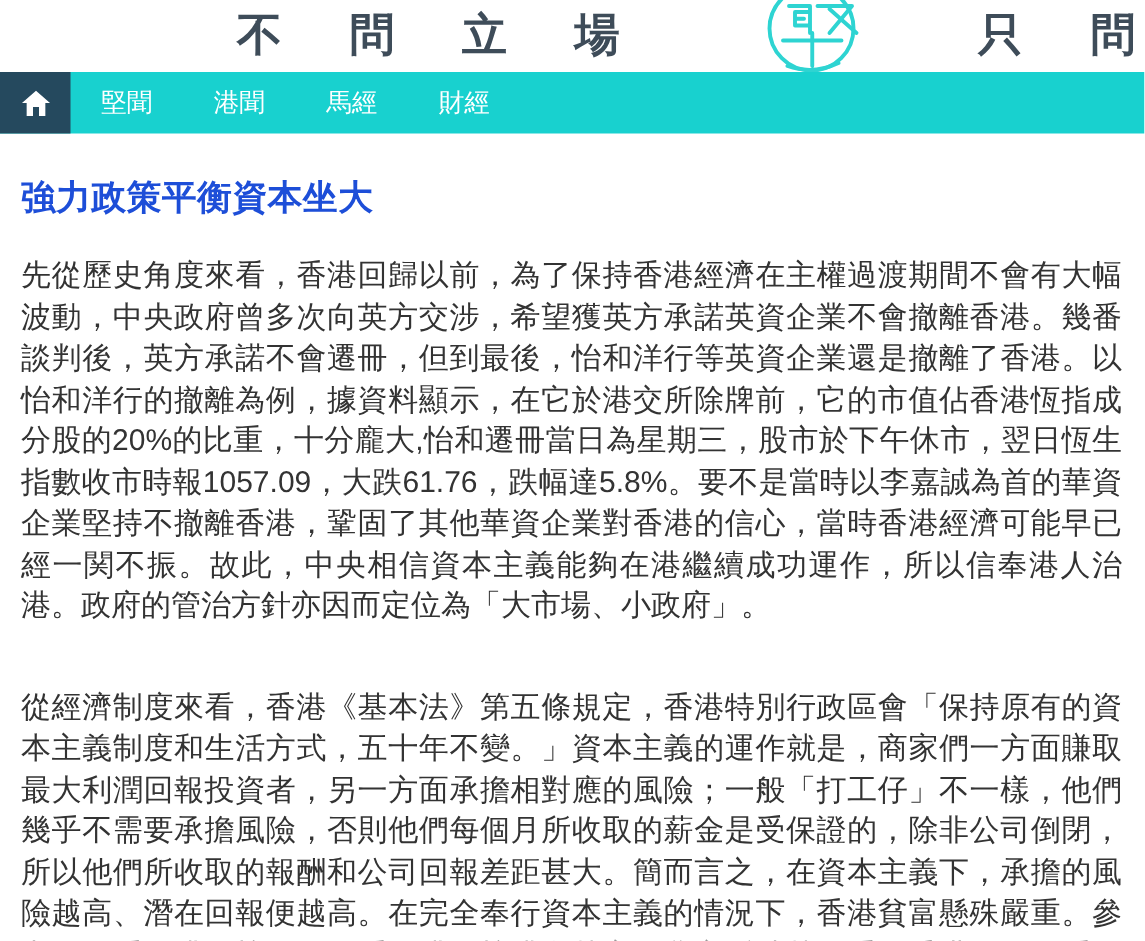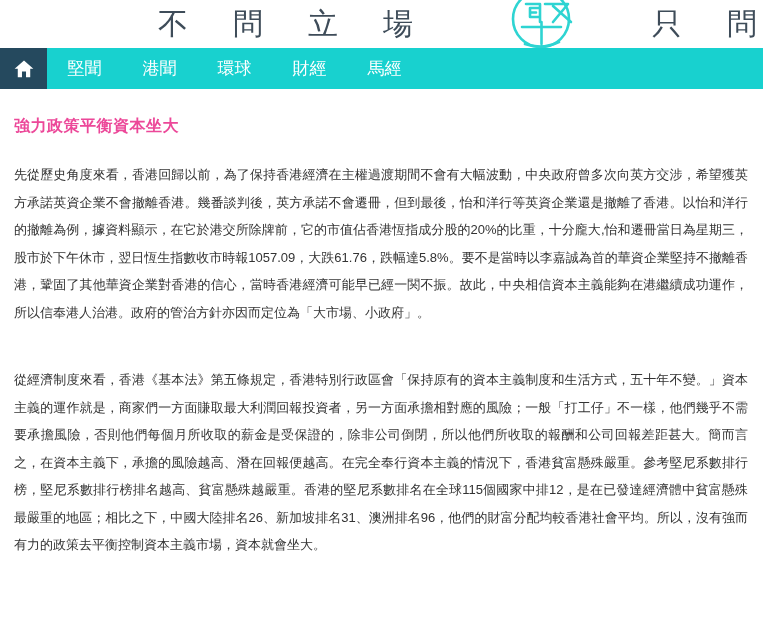--- a/index.html
+++ b/index.html
@@ -15,21 +15,21 @@
     position: relative;
     height: 48px;
     background: #ffffff;
     overflow: visible;
     white-space: nowrap;
   }
   .slogan {
     position: absolute;
     top: 7px;
     font-size: 30px;
-    font-weight: 400;
+    font-weight: 700;
     color: #3e4c59;
     letter-spacing: 45px;
     line-height: 34px;
     text-align: center;
   }
   .slogan-left  { left: 158px; }
   .slogan-right { left: 652px; }
   .site-logo {
     position: absolute;
     left: 509px; top: 0;
@@ -64,28 +64,28 @@
     cursor: pointer;
     flex: 0 0 auto;
   }
   .nav-item.wide { width: 86px; }
 
   
   .article {
     padding: 27px 15px 0 14px;
   }
   .article-title {
-    font-size: 16px;
+    font-size: 23px;
     font-weight: 700;
-    color: #ec4899;
+    color: #1d4ed8;
     margin-bottom: 24px;
     letter-spacing: 0.5px;
   }
   .article p {
-    font-size: 13px;
+    font-size: 20px;
     line-height: 27.5px;
     color: #333333;
     text-align: justify;
     margin-bottom: 40px;
   }
 </style>
 </head>
 <body>
 
 <div class="masthead">
@@ -108,22 +108,21 @@
 </div>
 
 <div class="nav-bar">
   <div class="home-button">
     <svg width="22" height="22" viewBox="0 0 24 24" fill="#ffffff">
       <path d="M12 2.8 L22.2 11.6 H18.8 V21 H14.2 V14.6 H9.8 V21 H5.2 V11.6 H1.8 Z"></path>
     </svg>
   </div>
   <div class="nav-item">堅聞</div>
   <div class="nav-item">港聞</div>
-  <div class="nav-item">環球</div>
+  <div class="nav-item">馬經</div>
   <div class="nav-item">財經</div>
-  <div class="nav-item">馬經</div>
 </div>
 
 <div class="article">
   <h1 class="article-title">強力政策平衡資本坐大</h1>
   <p>先從歷史角度來看，香港回歸以前，為了保持香港經濟在主權過渡期間不會有大幅波動，中央政府曾多次向英方交涉，希望獲英方承諾英資企業不會撤離香港。幾番談判後，英方承諾不會遷冊，但到最後，怡和洋行等英資企業還是撤離了香港。以怡和洋行的撤離為例，據資料顯示，在它於港交所除牌前，它的市值佔香港恆指成分股的20%的比重，十分龐大,怡和遷冊當日為星期三，股市於下午休市，翌日恆生指數收市時報1057.09，大跌61.76，跌幅達5.8%。要不是當時以李嘉誠為首的華資企業堅持不撤離香港，鞏固了其他華資企業對香港的信心，當時香港經濟可能早已經一関不振。故此，中央相信資本主義能夠在港繼續成功運作，所以信奉港人治港。政府的管治方針亦因而定位為「大市場、小政府」。</p>
   <p>從經濟制度來看，香港《基本法》第五條規定，香港特別行政區會「保持原有的資本主義制度和生活方式，五十年不變。」資本主義的運作就是，商家們一方面賺取最大利潤回報投資者，另一方面承擔相對應的風險；一般「打工仔」不一樣，他們幾乎不需要承擔風險，否則他們每個月所收取的薪金是受保證的，除非公司倒閉，所以他們所收取的報酬和公司回報差距甚大。簡而言之，在資本主義下，承擔的風險越高、潛在回報便越高。在完全奉行資本主義的情況下，香港貧富懸殊嚴重。參考堅尼系數排行榜，堅尼系數排行榜排名越高、貧富懸殊越嚴重。香港的堅尼系數排名在全球115個國家中排12，是在已發達經濟體中貧富懸殊最嚴重的地區；相比之下，中國大陸排名26、新加坡排名31、澳洲排名96，他們的財富分配均較香港社會平均。所以，沒有強而有力的政策去平衡控制資本主義市場，資本就會坐大。</p>
 </div>
 
 </body></html>

